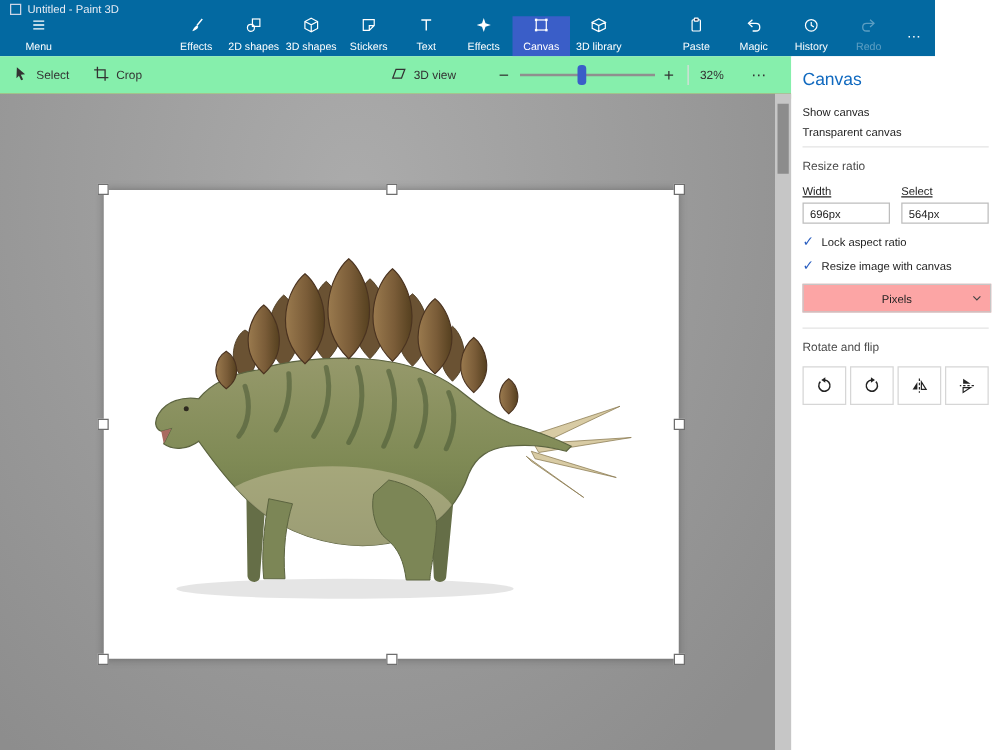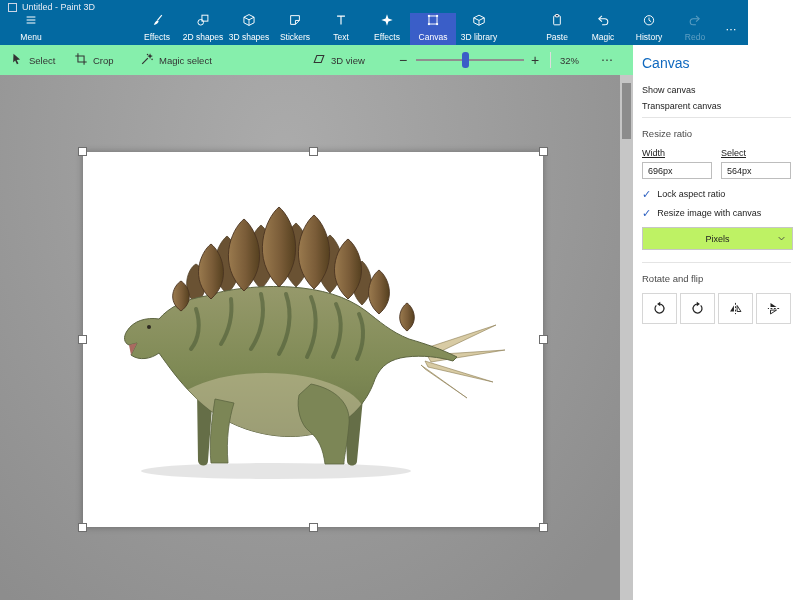--- a/index.html
+++ b/index.html
@@ -55,21 +55,21 @@
   .toggle.off .knob{position:absolute;left:3px;top:2.5px;width:8px;height:8px;border-radius:50%;background:#2b2b2b;}
   .state-lbl{font-size:9px;}
   .divider{height:1px;background:#e4e4e4;margin:4px 0 10px 0;}
   .section-lbl{font-size:9.5px;color:#4a4a4a;margin-bottom:9px;}
   .size-grid{display:grid;grid-template-columns:70px 70px;column-gap:9px;row-gap:4px;margin-bottom:10px;}
   .size-grid .lbl{margin:0;text-decoration:underline;}
   .size-input{width:100%;height:17px;border:1px solid #bdbdbd;font-size:9px;padding:0 5px;
               box-sizing:border-box;font-family:"Liberation Sans",sans-serif;color:#222;background:#fff;}
   .check-row{display:flex;align-items:center;gap:6px;margin-bottom:9px;font-size:9px;}
   .check{color:#2b5fc0;font-size:11px;line-height:10px;}
-  .dropdown{width:149px;height:21px;border:1px solid #c6c6c6;background:#bef264;display:flex;
+  .dropdown{width:149px;height:21px;border:1px solid #c6c6c6;background:#fca5a5;display:flex;
             align-items:center;justify-content:center;position:relative;font-size:9px;margin:4px 0 12px 0;}
   .dropdown svg{position:absolute;right:6px;top:6px;width:9px;height:9px;}
   .rot-row{display:flex;gap:3px;}
   .rot-btn{width:34px;height:29px;border:1px solid #d6d6d6;background:#fff;display:flex;
            align-items:center;justify-content:center;}
   .rot-btn svg{width:15px;height:15px;}
 </style>
 </head>
 <body>
 
@@ -189,29 +189,20 @@
       <span><svg viewBox="0 0 16 16">
             <path d="M4 2 L11.5 8.5 L7.6 9 L9.7 13.2 L7.9 14 L5.9 9.8 L3.6 12 Z" fill="#333"></path>
           </svg></span>
       <span>Select</span>
     </div>
     <div class="t-item" style="left:74px">
       <span><svg viewBox="0 0 16 16">
             <path d="M4.5 1.5 V11.5 H14.5 M1.5 4.5 H11.5 V14.5" fill="none" stroke="#333" stroke-width="1.2"></path>
           </svg></span>
       <span>Crop</span>
-    </div>
-    <div class="t-item" style="left:140px">
-      <span><svg viewBox="0 0 16 16">
-            <path d="M2.5 13.5 L9 7" stroke="#333" stroke-width="1.4" fill="none"></path>
-            <path d="M11.5 1.5 l.9 2.3 2.3 .9 -2.3 .9 -.9 2.3 -.9 -2.3 -2.3 -.9 2.3 -.9 z" fill="#333"></path>
-            <circle cx="13.8" cy="8.4" r=".9" fill="#333"></circle>
-            <circle cx="8.6" cy="2.8" r=".9" fill="#333"></circle>
-          </svg></span>
-      <span>Magic select</span>
     </div>
     <div class="t-item" style="left:312px">
       <span><svg viewBox="0 0 16 16">
             <path d="M2.5 12 L5.5 4 H13.5 L10.5 12 Z" fill="none" stroke="#333" stroke-width="1.2"></path>
           </svg></span>
       <span>3D view</span>
     </div>
     <div class="t-item zoom-btn" style="left:399px">
       <span>−</span>
     </div>

